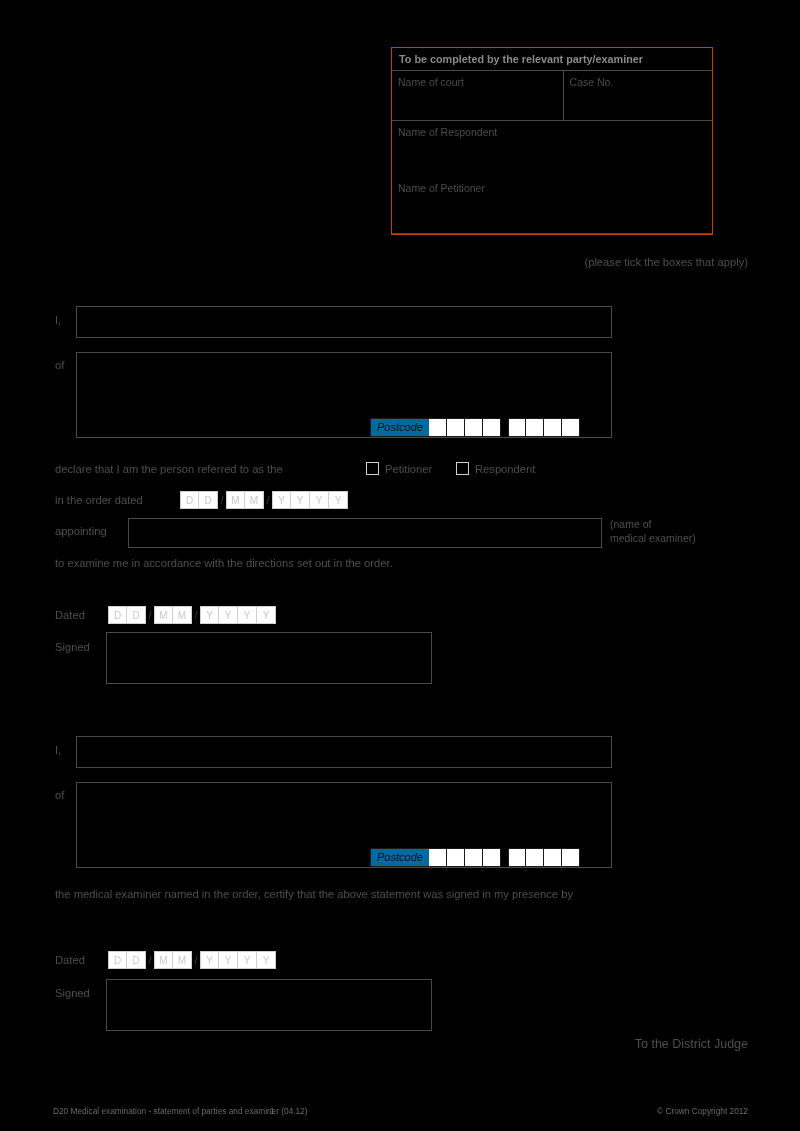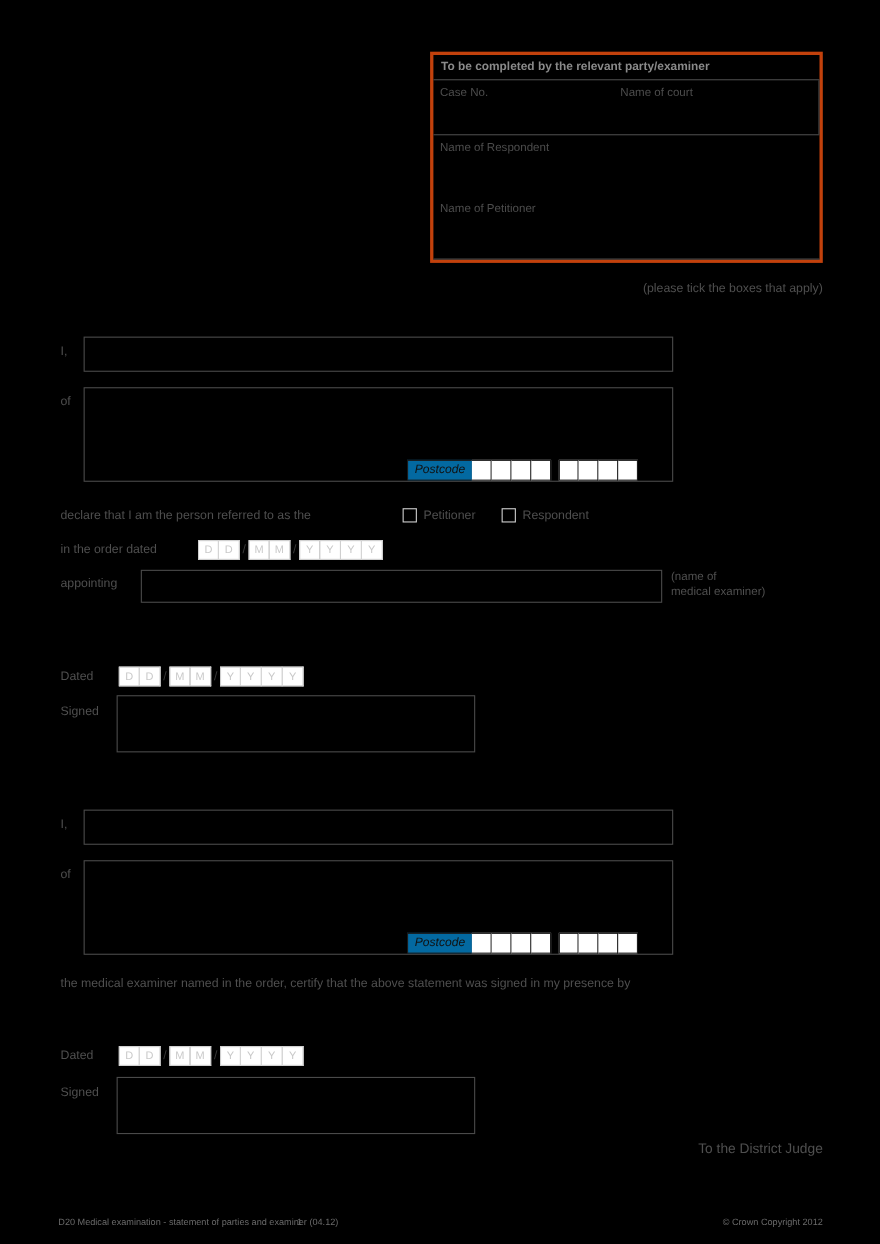--- a/index.html
+++ b/index.html
@@ -24,22 +24,22 @@
     font-size: 20.5px;
     font-weight: bold;
     line-height: 1.33;
     letter-spacing: 0.2px;
     color: #303030;
   }
 
   .court-table {
     position: absolute;
     left: 391px; top: 47px;
-    width: 357px;
-    border: 3px solid #c2410c;
+    width: 322px;
+    border: 1px solid #c2410c;
     border-collapse: collapse;
   }
   .court-table .row { display: flex; border-bottom: 1px solid #4a4a4a; }
   .court-table .row.last { border-bottom: none; }
   .court-table .cell {
     padding: 5px 6px 4px 6px;
     font-size: 10.5px;
     color: #4c4c4c;
     flex: 1 1 auto;
   }
@@ -157,25 +157,25 @@
 <body>
 
 <div class="page">
 
 
   <div class="court-table">
     <div class="row">
       <div class="hdr-cell">To be completed by the relevant party/examiner</div>
     </div>
     <div class="row">
+      <div class="cell divide h-court">
+        <span>Name of court</span>
+      </div>
       <div class="cell h-case">
         <span>Case No.</span>
-      </div>
-      <div class="cell divide h-court">
-        <span>Name of court</span>
       </div>
     </div>
     <div class="row last">
       <div class="cell h-res">
         <span>Name of Respondent</span>
       </div>
     </div>
     <div class="row">
       <div class="cell h-pet">
         <span>Name of Petitioner</span>
@@ -222,20 +222,21 @@
     <div class="d-cell">Y</div>
     <div class="d-cell">Y</div>
     <div class="d-cell">Y</div>
   </div>
 
   <div class="lbl" style="left:55px; top:525px;">appointing</div>
   <div class="box" style="left:128px; top:518px; width:474px; height:30px;"></div>
   <div class="lbl" style="left:610px; top:518px; font-size:10.5px;">(name of</div>
   <div class="lbl" style="left:610px; top:532px; font-size:10.5px;text-align:right;">medical examiner)</div>
 
+  <div class="lbl" style="left:55px; top:557px;">to examine me in accordance with the directions set out in the order.</div>
 
   <div class="lbl" style="left:55px; top:609px;">Dated</div>
   <div class="datefield" style="left:108px; top:606px;">
     <div class="d-cell start">D</div>
     <div class="d-cell">D</div>
     <div class="d-sep">/</div>
     <div class="d-cell start">M</div>
     <div class="d-cell">M</div>
     <div class="d-sep">/</div>
     <div class="d-cell start">Y</div>

